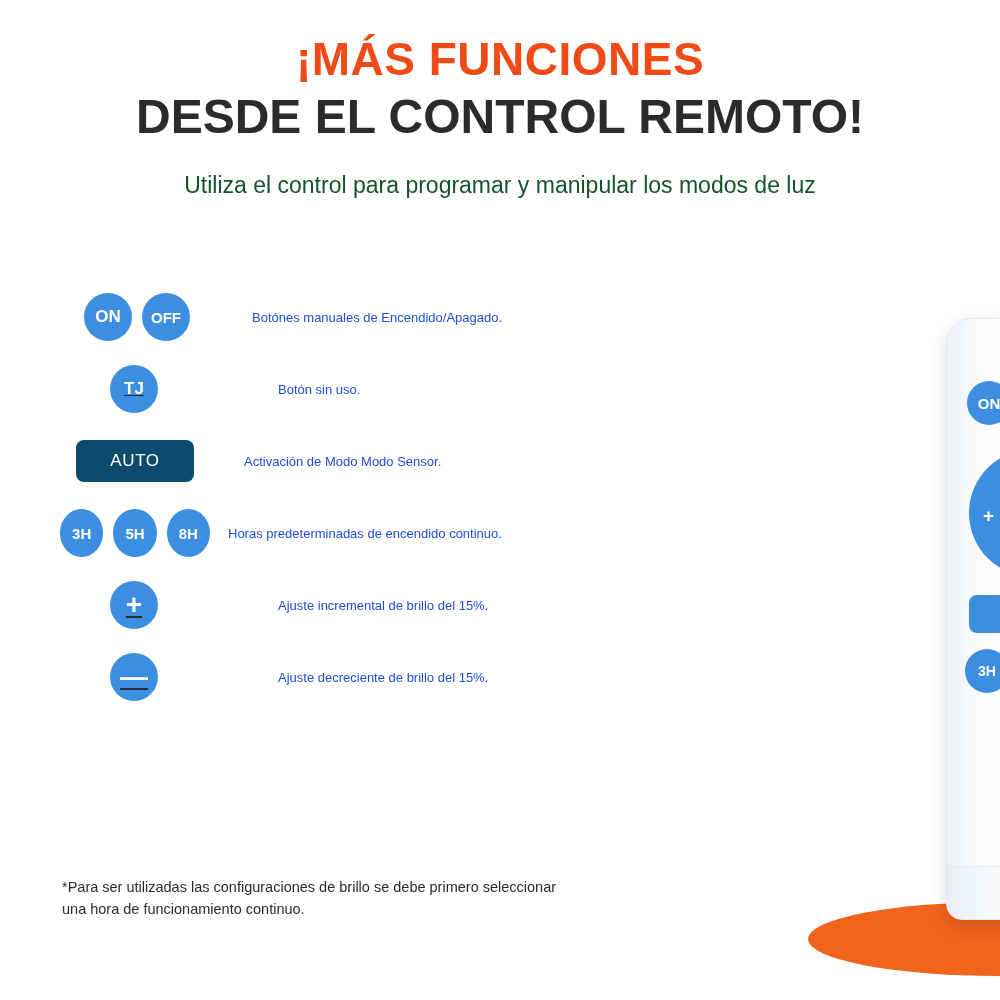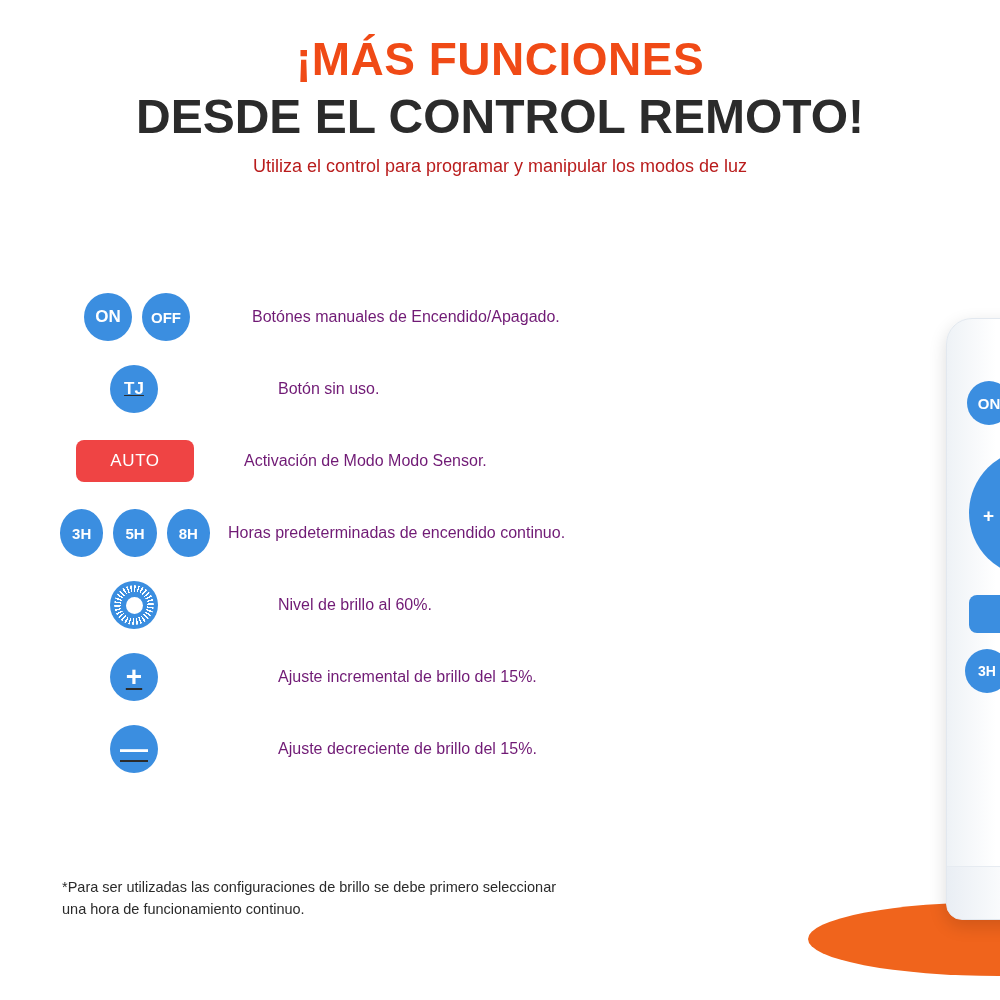--- a/index.html
+++ b/index.html
@@ -30,24 +30,24 @@
     line-height: 1.05;
   }
   .title-sub {
     font-size: 48px;
     font-weight: 700;
     color: #2b2b2b;
     line-height: 1.15;
     margin-top: 6px;
   }
   .title-desc {
-    font-size: 18px;
+    font-size: 23px;
     font-weight: 400;
-    color: #b91c1c;
-    margin-top: 12px;
+    color: #14532d;
+    margin-top: 28px;
   }
 
   
   .legend {
     position: absolute;
     left: 60px;
     top: 285px;
     width: 660px;
   }
   .legend-row {
@@ -57,22 +57,22 @@
     margin-bottom: 8px;
   }
   .legend-icons {
     width: 160px;
     display: flex;
     align-items: center;
     justify-content: flex-start;
     flex: none;
   }
   .legend-text {
-    font-size: 16px;
-    color: #701a75;
+    font-size: 13px;
+    color: #1d4ed8;
     padding-left: 8px;
   }
 
   
   .btn-circle {
     width: 48px;
     height: 48px;
     border-radius: 50%;
     background: #3b8ee0;
     color: #ffffff;
@@ -82,21 +82,21 @@
     font-size: 17px;
     font-weight: bold;
     margin-right: 10px;
     box-sizing: border-box;
   }
   .btn-circle.small-label { font-size: 15px; }
   .btn-pill {
     width: 118px;
     height: 42px;
     border-radius: 8px;
-    background: #ef4444;
+    background: #0c4a6e;
     color: #ffffff;
     display: flex;
     align-items: center;
     justify-content: center;
     font-size: 17px;
     letter-spacing: 0.6px;
   }
 
   
   .indent-1 { padding-left: 24px; }
@@ -270,29 +270,20 @@
 
   <div class="legend-row">
     <div class="legend-icons indent-0">
       <div class="btn-circle small-label">3H</div>
       <div class="btn-circle small-label">5H</div>
       <div class="btn-circle small-label">8H</div>
     </div>
     <div class="legend-text">Horas predeterminadas de encendido continuo.</div>
   </div>
 
-  <div class="legend-row">
-    <div class="legend-icons indent-2">
-      <div class="sun">
-        <div class="rays"></div>
-        <div class="core"></div>
-      </div>
-    </div>
-    <div class="legend-text">Nivel de brillo al 60%.</div>
-  </div>
 
 
   <div class="legend-row">
     <div class="legend-icons indent-2">
       <div class="btn-circle plus-minus">+</div>
     </div>
     <div class="legend-text">Ajuste incremental de brillo del 15%.</div>
   </div>
 
   <div class="legend-row">

